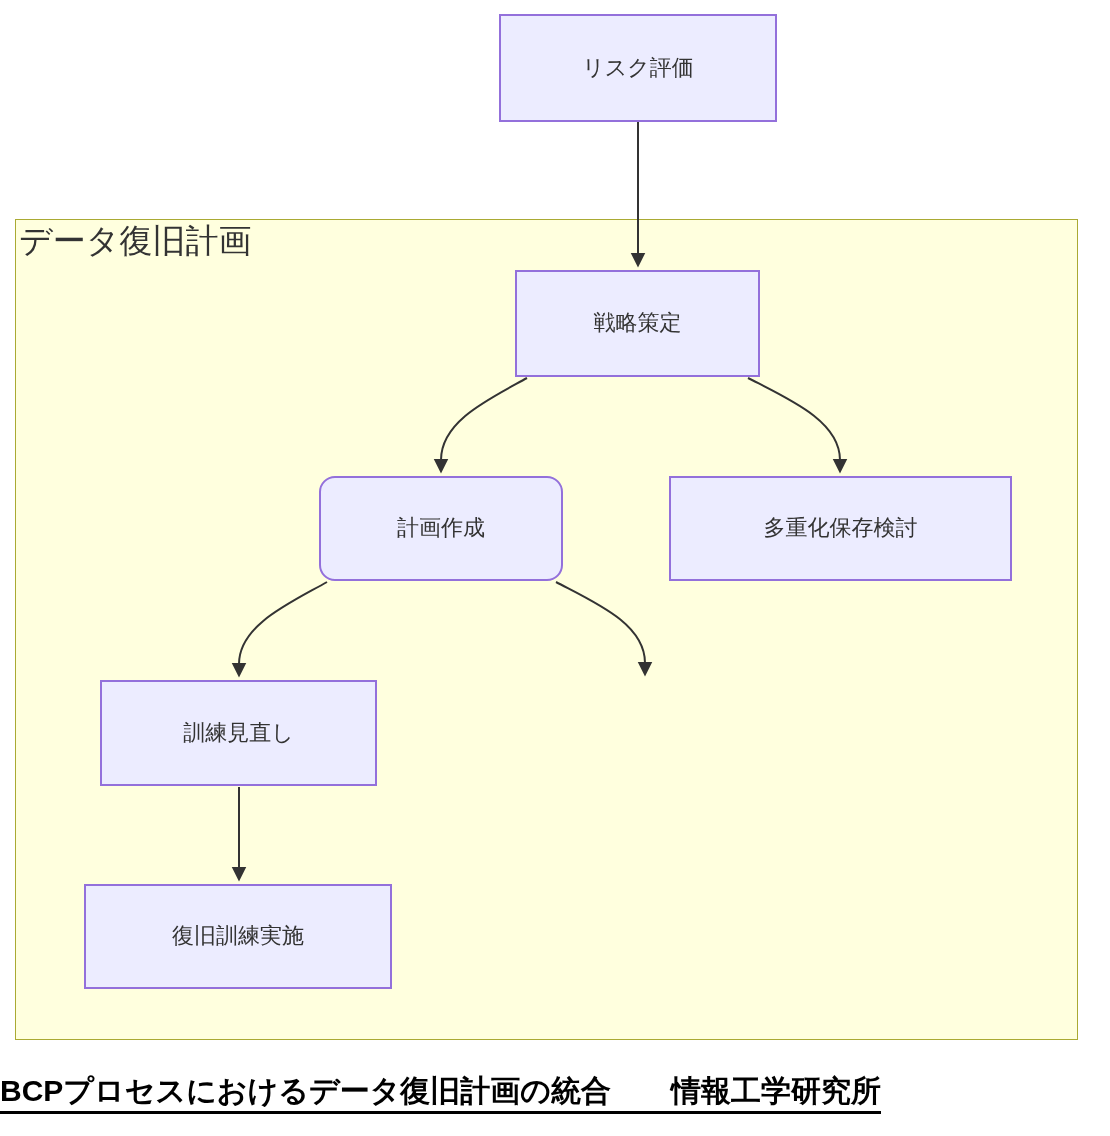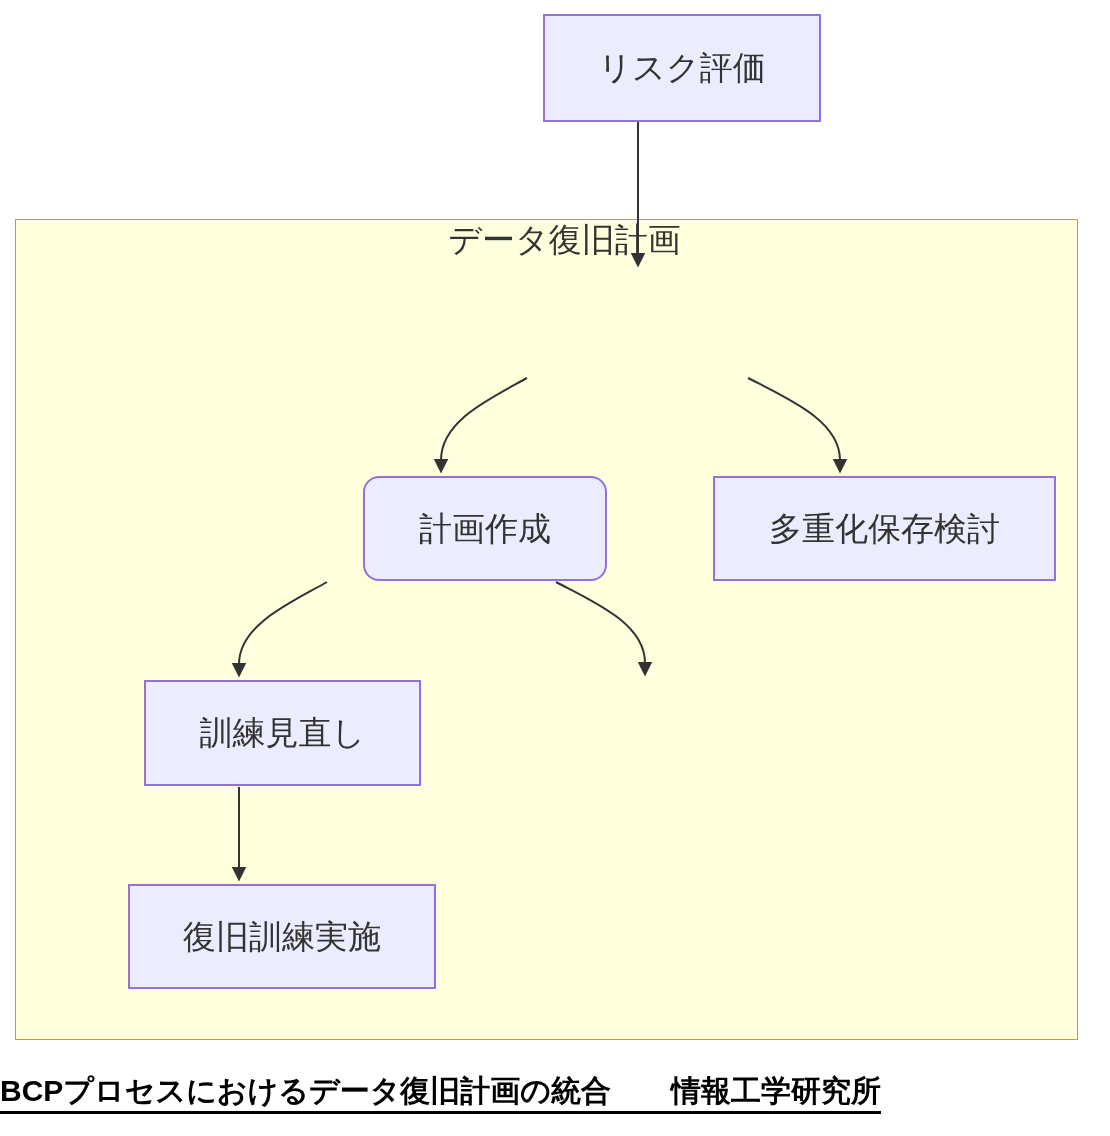--- a/index.html
+++ b/index.html
@@ -28,28 +28,26 @@
     position: absolute;
     left: 15px;
     top: 219px;
     width: 1063px;
     height: 821px;
     background: var(--cluster-fill);
     border: 1.5px solid var(--cluster-border);
   }
   .cluster-label {
     position: absolute;
-    left: 18px;
+    left: 3px;
     top: 4px;
     width: 100%;
-    text-align: center;
     font-size: 33px;
     color: var(--text);
     line-height: 1;
-    font-family: Liberation Serif, serif;
   }
   .edges {
     position: absolute;
     left: 0;
     top: 0;
     width: 1110px;
     height: 1136px;
     pointer-events: none;
   }
   .edge {
@@ -58,25 +56,24 @@
     stroke-width: 2px;
   }
   .arrowhead { fill: var(--edge); }
   .node {
     position: absolute;
     background: var(--node-fill);
     border: 2px solid var(--node-border);
     display: flex;
     align-items: center;
     justify-content: center;
-    font-size: 33px;
+    font-size: 22px;
     color: var(--text);
     line-height: 1.2;
     white-space: nowrap;
-    margin-left: 44px;
   }
   .n-risk            { left: 499px; top: 14px;  width: 278px; height: 108px; }
   .n-strategy        { left: 515px; top: 270px; width: 245px; height: 107px; }
   .n-plan            { left: 319px; top: 476px; width: 244px; height: 105px; border-radius: 16px; }
   .n-redundancy      { left: 669px; top: 476px; width: 343px; height: 105px; }
   .n-training-review { left: 100px; top: 680px; width: 277px; height: 106px; }
   .n-procedure-doc   { left: 475px; top: 679px; width: 342px; height: 107px; }
   .n-training-exec   { left: 84px;  top: 884px; width: 308px; height: 105px; }
   .caption {
     position: absolute;
@@ -113,20 +110,23 @@
     <path class="edge" d="M 748 378 C 789 399 840 421 840 460" marker-end="url(#arrow)"></path>
     <path class="edge" d="M 327 582 C 290 603 239 625 239 664" marker-end="url(#arrow)"></path>
     <path class="edge" d="M 556 582 C 596 603 645 624 645 663" marker-end="url(#arrow)"></path>
     <path class="edge" d="M 239 787 L 239 868" marker-end="url(#arrow)"></path>
   </svg>
 
   <div class="node n-risk">
     <span>リスク評価</span>
   </div>
 
+  <div class="node n-strategy">
+    <span>戦略策定</span>
+  </div>
 
   <div class="node n-plan">
     <span>計画作成</span>
   </div>
 
   <div class="node n-redundancy">
     <span>多重化保存検討</span>
   </div>
 
   <div class="node n-training-review">

